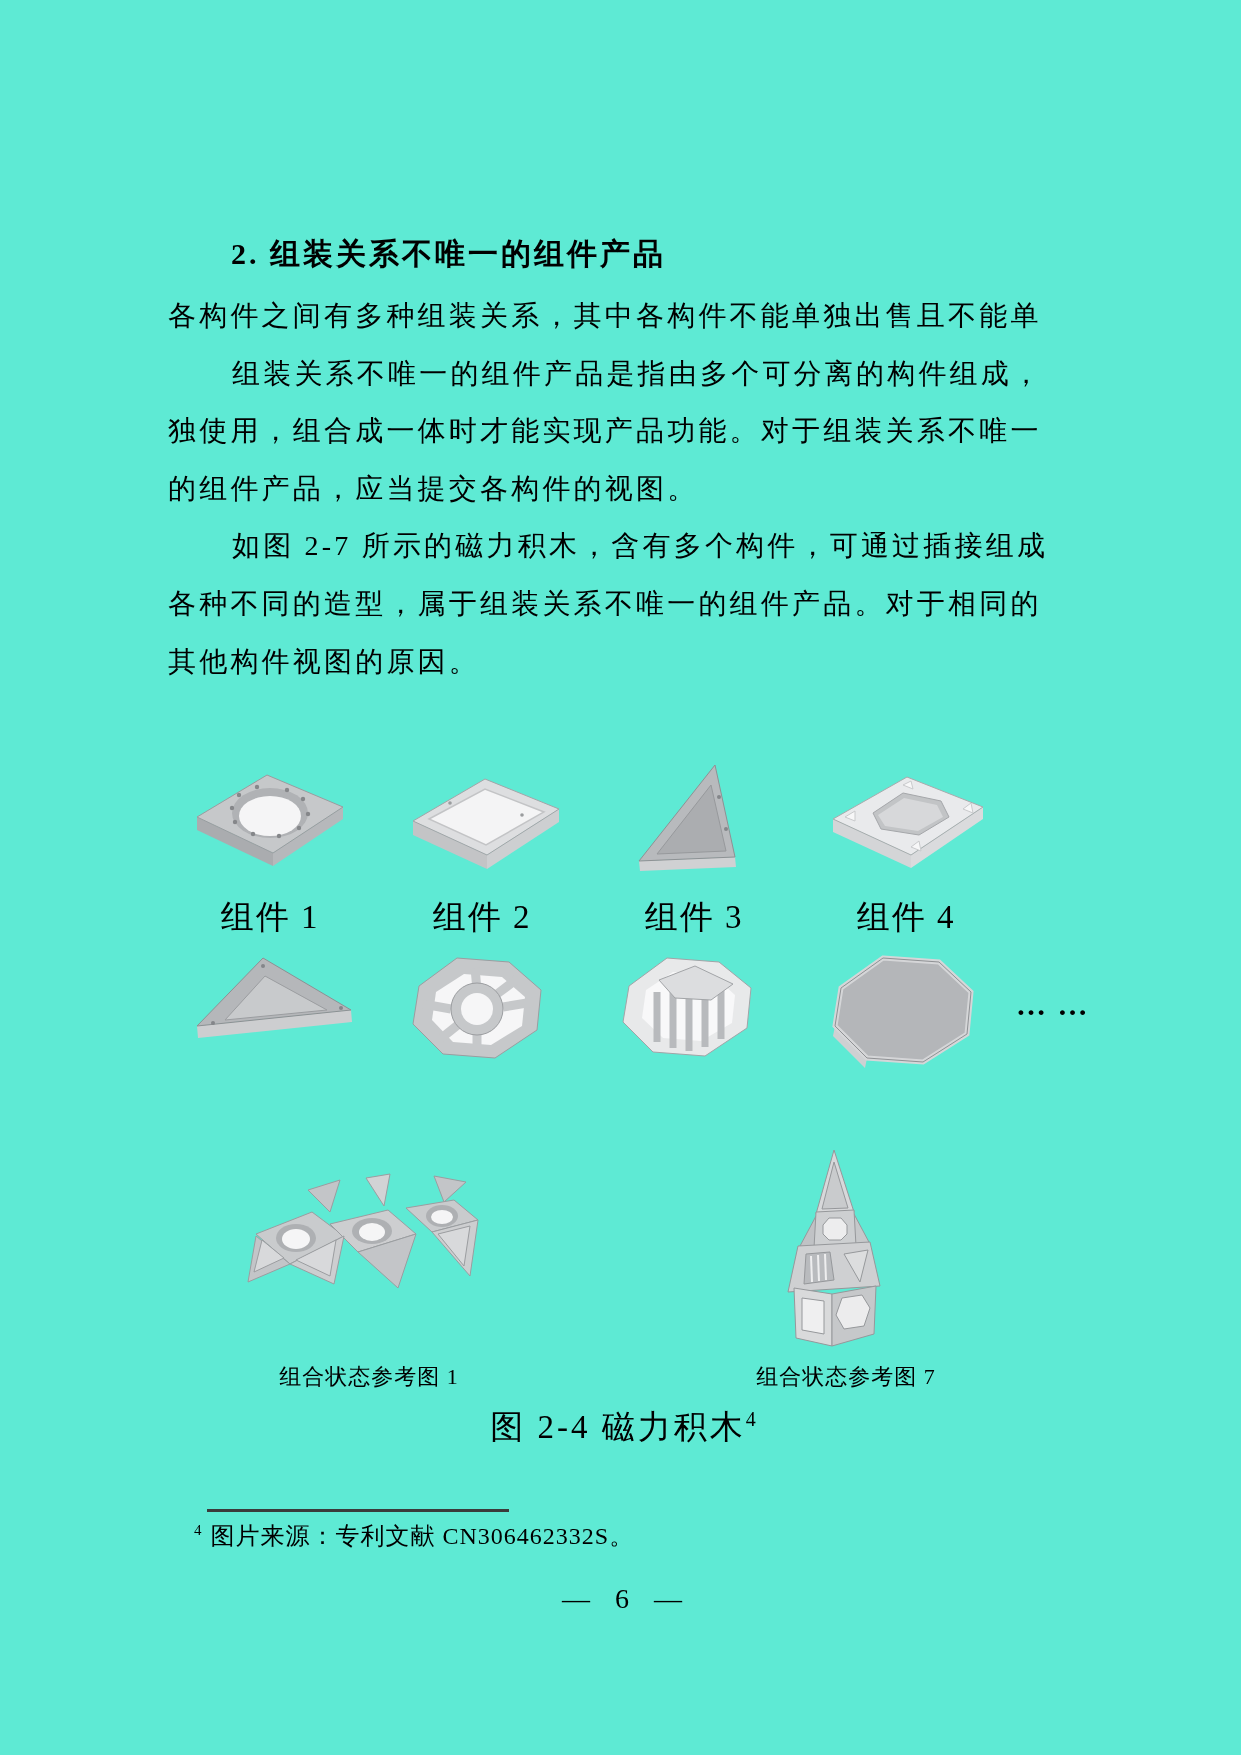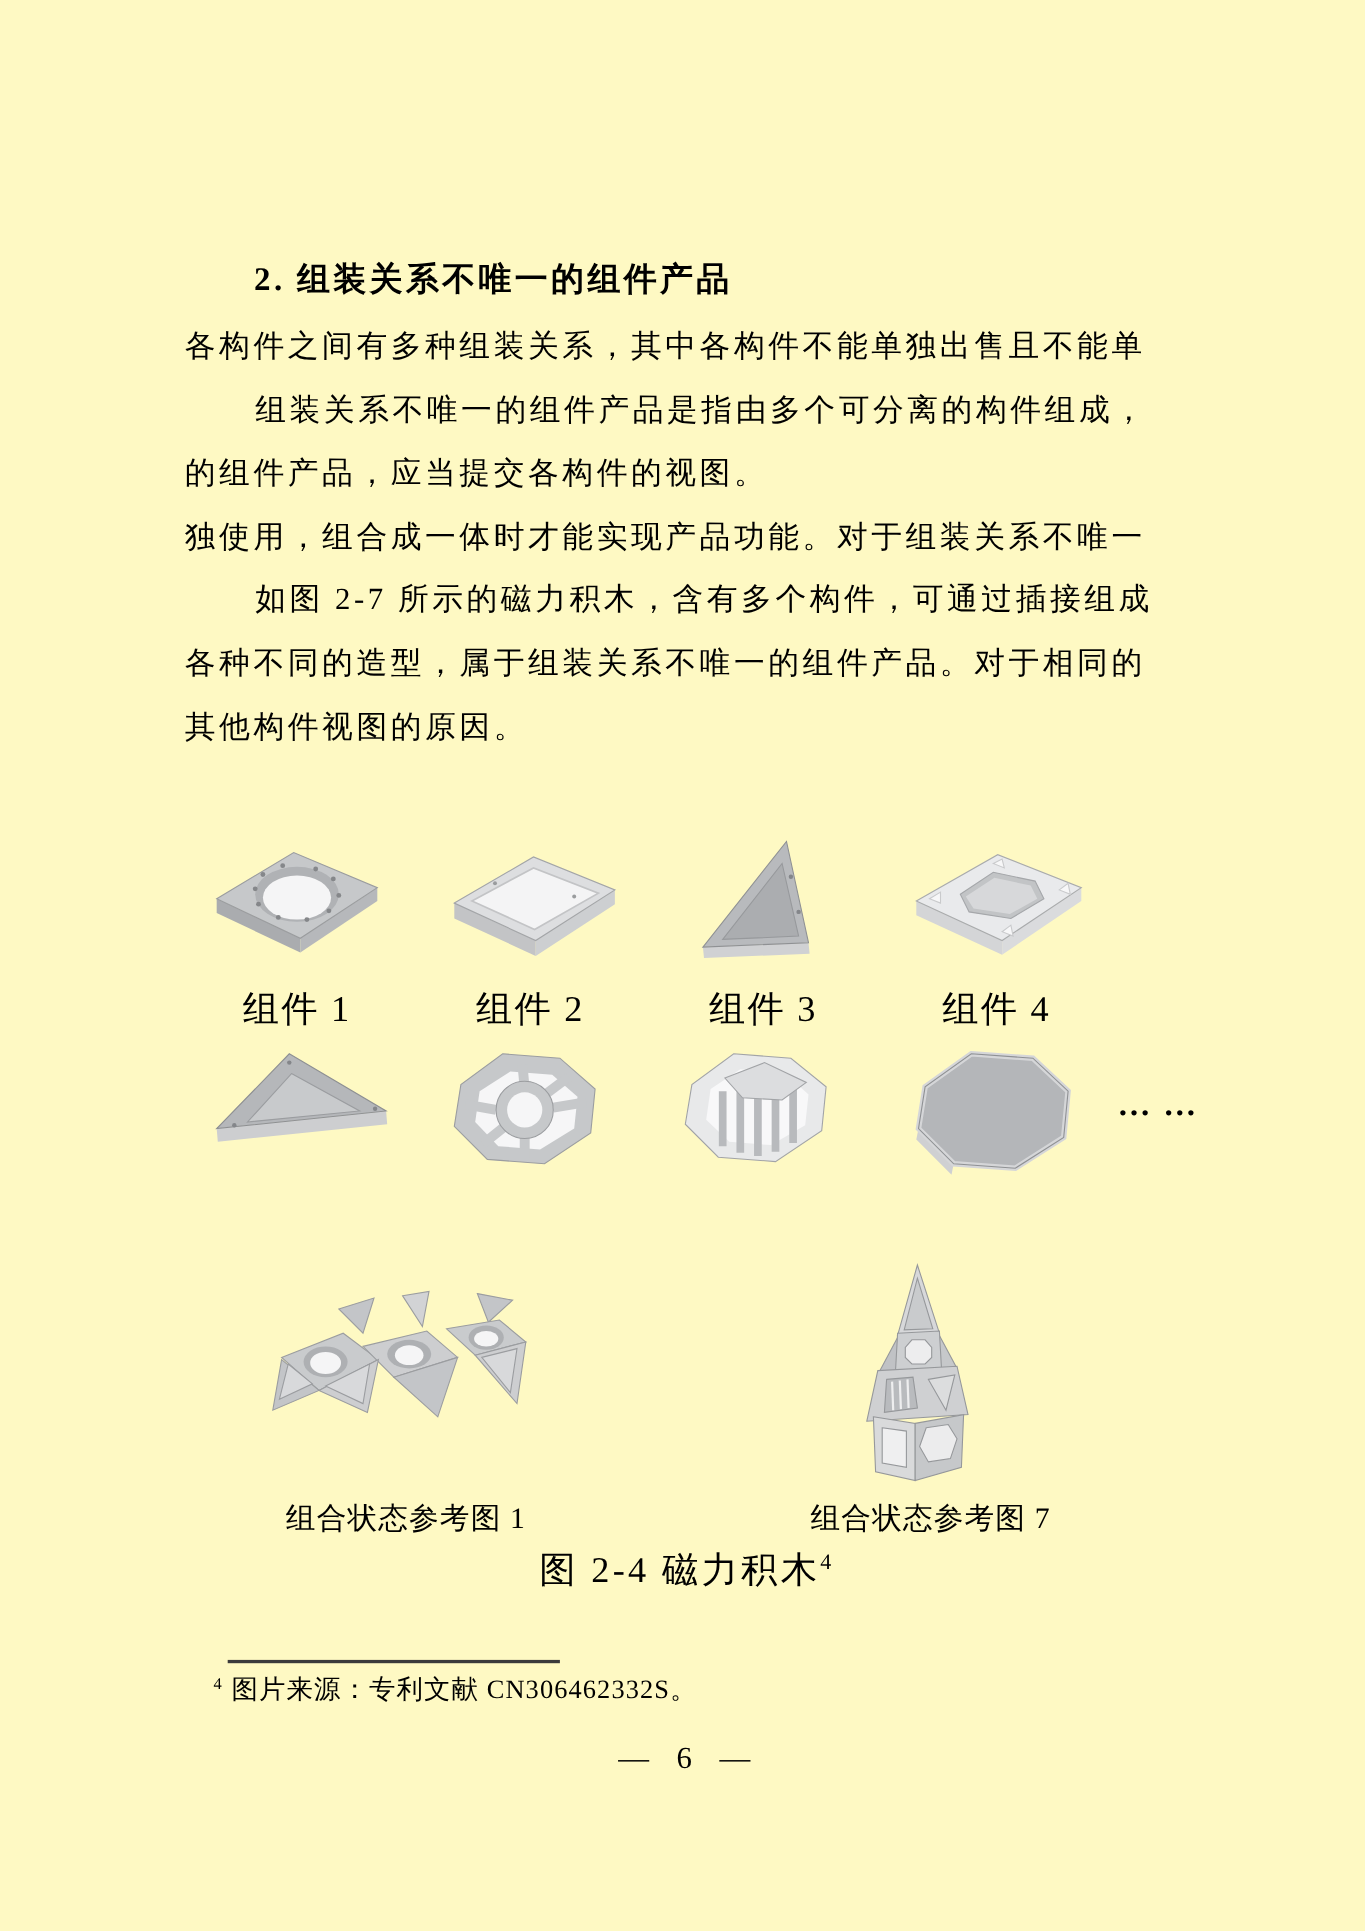--- a/index.html
+++ b/index.html
@@ -1,17 +1,17 @@
 <!DOCTYPE html>
 <html><head>
 <meta charset="utf-8">
 <style>
   html,body { margin:0; padding:0; background:#ffffff; }
   .page {
-    position:relative; width:1241px; height:1755px; background:#fef9c3;
+    position:relative; width:1241px; height:1755px; background:#5eead4;
     font-family:"Liberation Serif","DejaVu Serif",serif; color:#000;
     overflow:hidden;
   }
   .heading {
     position:absolute; left:231px; top:234px;
     font-size:30px; font-weight:bold; letter-spacing:3px; white-space:nowrap;
   }
   .body-text { position:absolute; left:168px; top:287px; width:910px; }
   .line {
     height:57.6px; line-height:57.6px; font-size:28px;
@@ -25,21 +25,21 @@
   #row1-labels { top:895px; }
   #row2-labels { top:1083px; }
   .fig-label { width:212px; text-align:center; font-size:33px; letter-spacing:2px; }
   .ellipsis {
     position:absolute; left:1016px; top:988px; font-size:30px; font-weight:bold;
     letter-spacing:2px; white-space:nowrap;
   }
   .assembled-1 { position:absolute; left:238px; top:1172px; }
   .assembled-2 { position:absolute; left:780px; top:1146px; }
   .caption { position:absolute; top:1362px; width:280px; text-align:center;
-    font-size:27px; letter-spacing:1px; white-space:nowrap; }
+    font-size:22px; letter-spacing:1px; white-space:nowrap; }
   #caption-left { left:229px; }
   #caption-right { left:706px; }
   .figure-title {
     position:absolute; left:168px; top:1405px; width:910px; text-align:center;
     font-size:33px; letter-spacing:3px; white-space:nowrap;
   }
   .figure-title sup { font-size:20px; letter-spacing:0; }
   .footnote-rule { position:absolute; left:207px; top:1509px; width:302px; height:3px; background:#3b3b3b; }
   .footnote { position:absolute; left:194px; top:1520px; font-size:24px; letter-spacing:1px; white-space:nowrap; }
   .footnote sup { font-size:15px; margin-right:8px; }
@@ -52,22 +52,22 @@
 </head>
 <body>
 
 <div class="page">
 
   <div class="heading">2. 组装关系不唯一的组件产品</div>
 
   <div class="body-text">
     <div class="line">各构件之间有多种组装关系，其中各构件不能单独出售且不能单</div>
     <div class="line indent">组装关系不唯一的组件产品是指由多个可分离的构件组成，</div>
+    <div class="line">独使用，组合成一体时才能实现产品功能。对于组装关系不唯一</div>
     <div class="line">的组件产品，应当提交各构件的视图。</div>
-    <div class="line">独使用，组合成一体时才能实现产品功能。对于组装关系不唯一</div>
     <div class="line indent">如图 2-7 所示的磁力积木，含有多个构件，可通过插接组成</div>
     <div class="line">各种不同的造型，属于组装关系不唯一的组件产品。对于相同的</div>
     <div class="line">其他构件视图的原因。</div>
   </div>
 
   <div class="fig-row" id="row1-images">
     <div class="fig-cell">
       <svg width="190" height="135" viewBox="0 0 190 135">
         <polygon points="22,58 98,94 98,107 22,71" fill="#aaacaf"></polygon>
         <polygon points="98,94 168,48 168,60 98,107" fill="#b6b8bb"></polygon>

